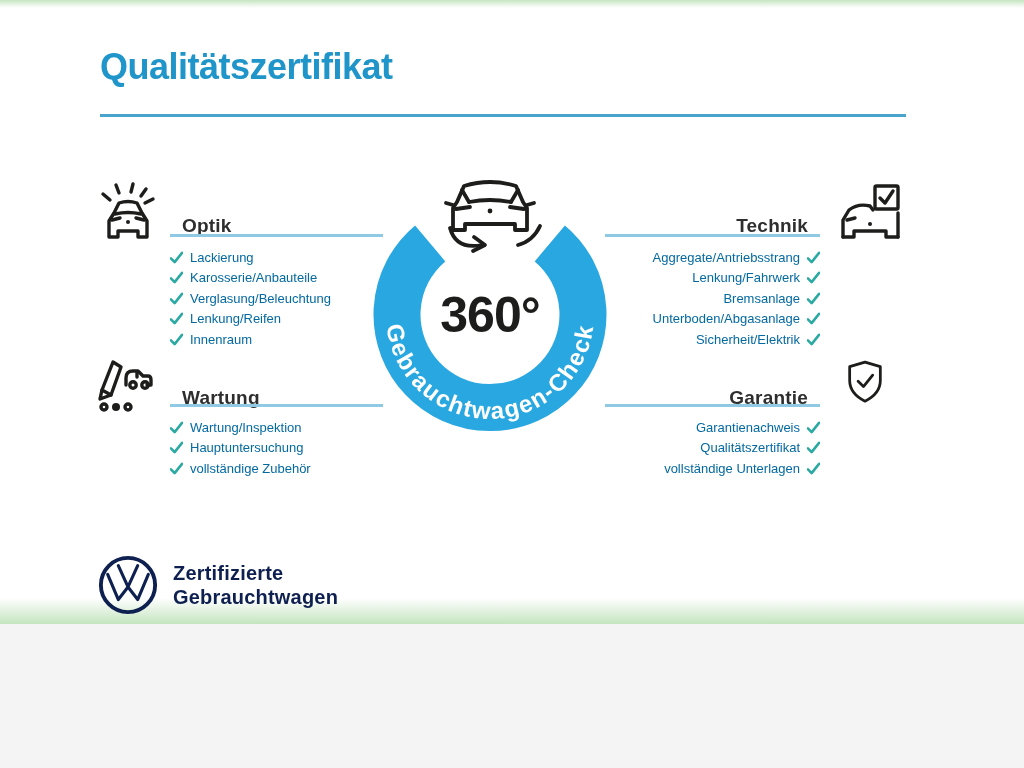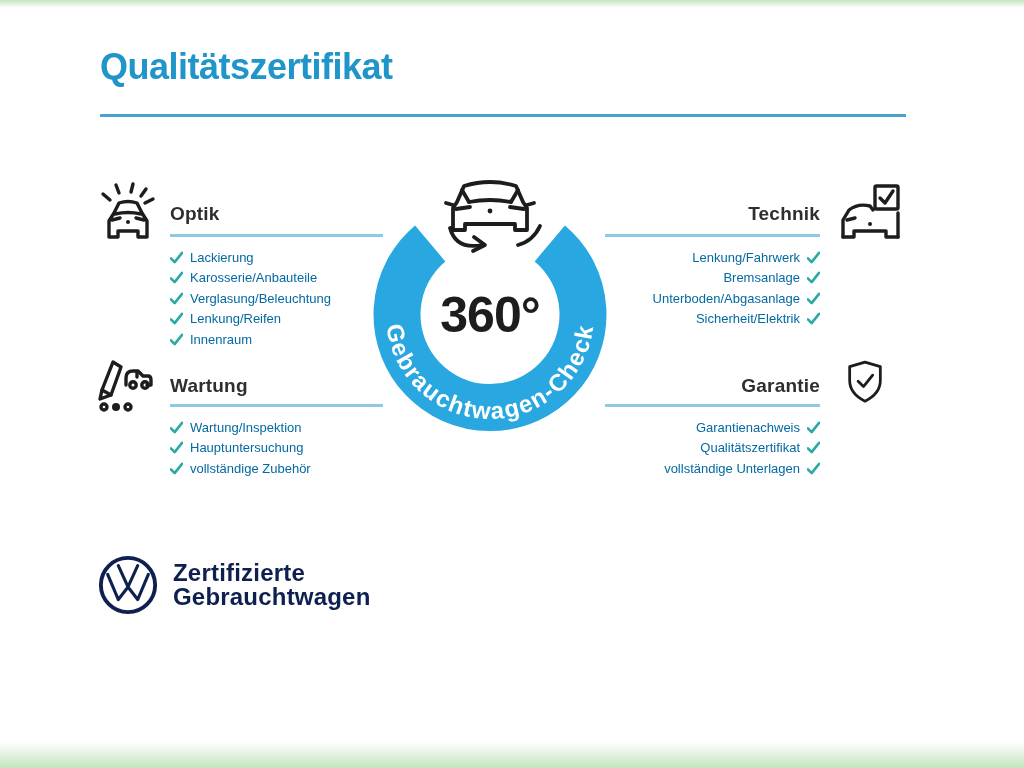--- a/index.html
+++ b/index.html
@@ -1,29 +1,29 @@
 <!DOCTYPE html>
 <html><head>
 <meta charset="utf-8">
 <style>
   html,body{margin:0;padding:0;}
   body{font-family:"Liberation Sans",sans-serif;background:#f4f4f4;}
-  .page{position:relative;width:1024px;height:768px;background:#ffffff;overflow:hidden;}
+  .page{position:relative;width:1024px;height:624px;background:#ffffff;overflow:hidden;}
   .edge-top{position:absolute;left:0;top:0;width:100%;height:8px;
     background:linear-gradient(180deg,#c6e5c1 0%,#e7f4e5 55%,rgba(255,255,255,0) 100%);}
   .edge-bottom{position:absolute;left:0;bottom:0;width:100%;height:26px;
     background:linear-gradient(0deg,#c3e4be 0%,#dcefd9 40%,rgba(255,255,255,0) 100%);}
 
   .title{position:absolute;left:100px;top:46px;font-size:36px;font-weight:bold;
     color:#1f95c9;letter-spacing:-0.5px;}
   .title-rule{position:absolute;left:100px;top:114px;width:806px;height:3px;background:#4aa3cc;}
 
   .sec{position:absolute;}
   .sec .icon{position:absolute;}
-  .sec h2{margin:0;position:absolute;font-size:19px;font-weight:bold;color:#2e2e2e;letter-spacing:0.2px;}
+  .sec h2{margin:12px;position:absolute;font-size:19px;font-weight:bold;color:#2e2e2e;letter-spacing:0.2px;}
   .sec .rule{position:absolute;height:3px;background:#8fc9e4;}
   .sec ul{list-style:none;margin:0;padding:0;position:absolute;}
   .sec li{height:20.5px;display:flex;align-items:center;gap:7px;font-size:13px;color:#0369a1;}
   .sec.right h2{text-align:right;}
   .sec.right li{justify-content:flex-end;}
 
   #sec-optik{left:95px;top:180px;width:292px;}
   #sec-optik .icon{left:0;top:0;}
   #sec-optik h2{left:75px;top:23px;}
   #sec-optik .rule{left:75px;top:54px;width:213px;}
@@ -43,21 +43,21 @@
 
   #sec-garantie{left:600px;top:352px;width:310px;}
   #sec-garantie .icon{right:22px;top:2px;}
   #sec-garantie h2{right:90px;top:23px;left:0;}
   #sec-garantie .rule{left:5px;top:52px;width:215px;}
   #sec-garantie ul{left:0;top:65px;right:90px;}
 
   .badge{position:absolute;left:372px;top:174px;width:236px;height:262px;}
 
   .footer{position:absolute;left:97px;top:554px;display:flex;align-items:center;gap:14px;}
-  .brand{font-size:24px;font-weight:bold;color:#0e2050;line-height:24px;letter-spacing:0.2px;}
+  .brand{font-size:20px;font-weight:bold;color:#0e2050;line-height:24px;letter-spacing:0.2px;}
 
   .chk{flex:0 0 auto;}
   svg{display:block;}
 </style>
 </head>
 <body>
 
 <div class="page">
   <div class="edge-top"></div>
   <div class="edge-bottom"></div>
@@ -124,20 +124,26 @@
         <path d="M3 54 L3 37 L9 27 Q18 20 30 23 L33 27"></path>
         <path d="M58 54 L58 30"></path>
         <path d="M3 54 H14 V48 H46 V54 H58"></path>
         <path d="M7 37 L15 35"></path>
       </g>
       <circle cx="30" cy="41" r="2" fill="#1d1d1b"></circle>
     </svg>
     <h2>Technik</h2>
     <div class="rule"></div>
     <ul>
+      <li>
+          <span>Aggregate/Antriebsstrang</span>
+          <svg class="chk" width="13" height="13" viewBox="0 0 14 14">
+            <path d="M1 8 L5 12 L13 2" fill="none" stroke="#2ba9a3" stroke-width="2.8" stroke-linecap="round" stroke-linejoin="round"></path>
+          </svg>
+        </li>
       <li>
           <span>Lenkung/Fahrwerk</span>
           <svg class="chk" width="13" height="13" viewBox="0 0 14 14">
             <path d="M1 8 L5 12 L13 2" fill="none" stroke="#2ba9a3" stroke-width="2.8" stroke-linecap="round" stroke-linejoin="round"></path>
           </svg>
         </li>
       <li>
           <span>Bremsanlage</span>
           <svg class="chk" width="13" height="13" viewBox="0 0 14 14">
             <path d="M1 8 L5 12 L13 2" fill="none" stroke="#2ba9a3" stroke-width="2.8" stroke-linecap="round" stroke-linejoin="round"></path>

